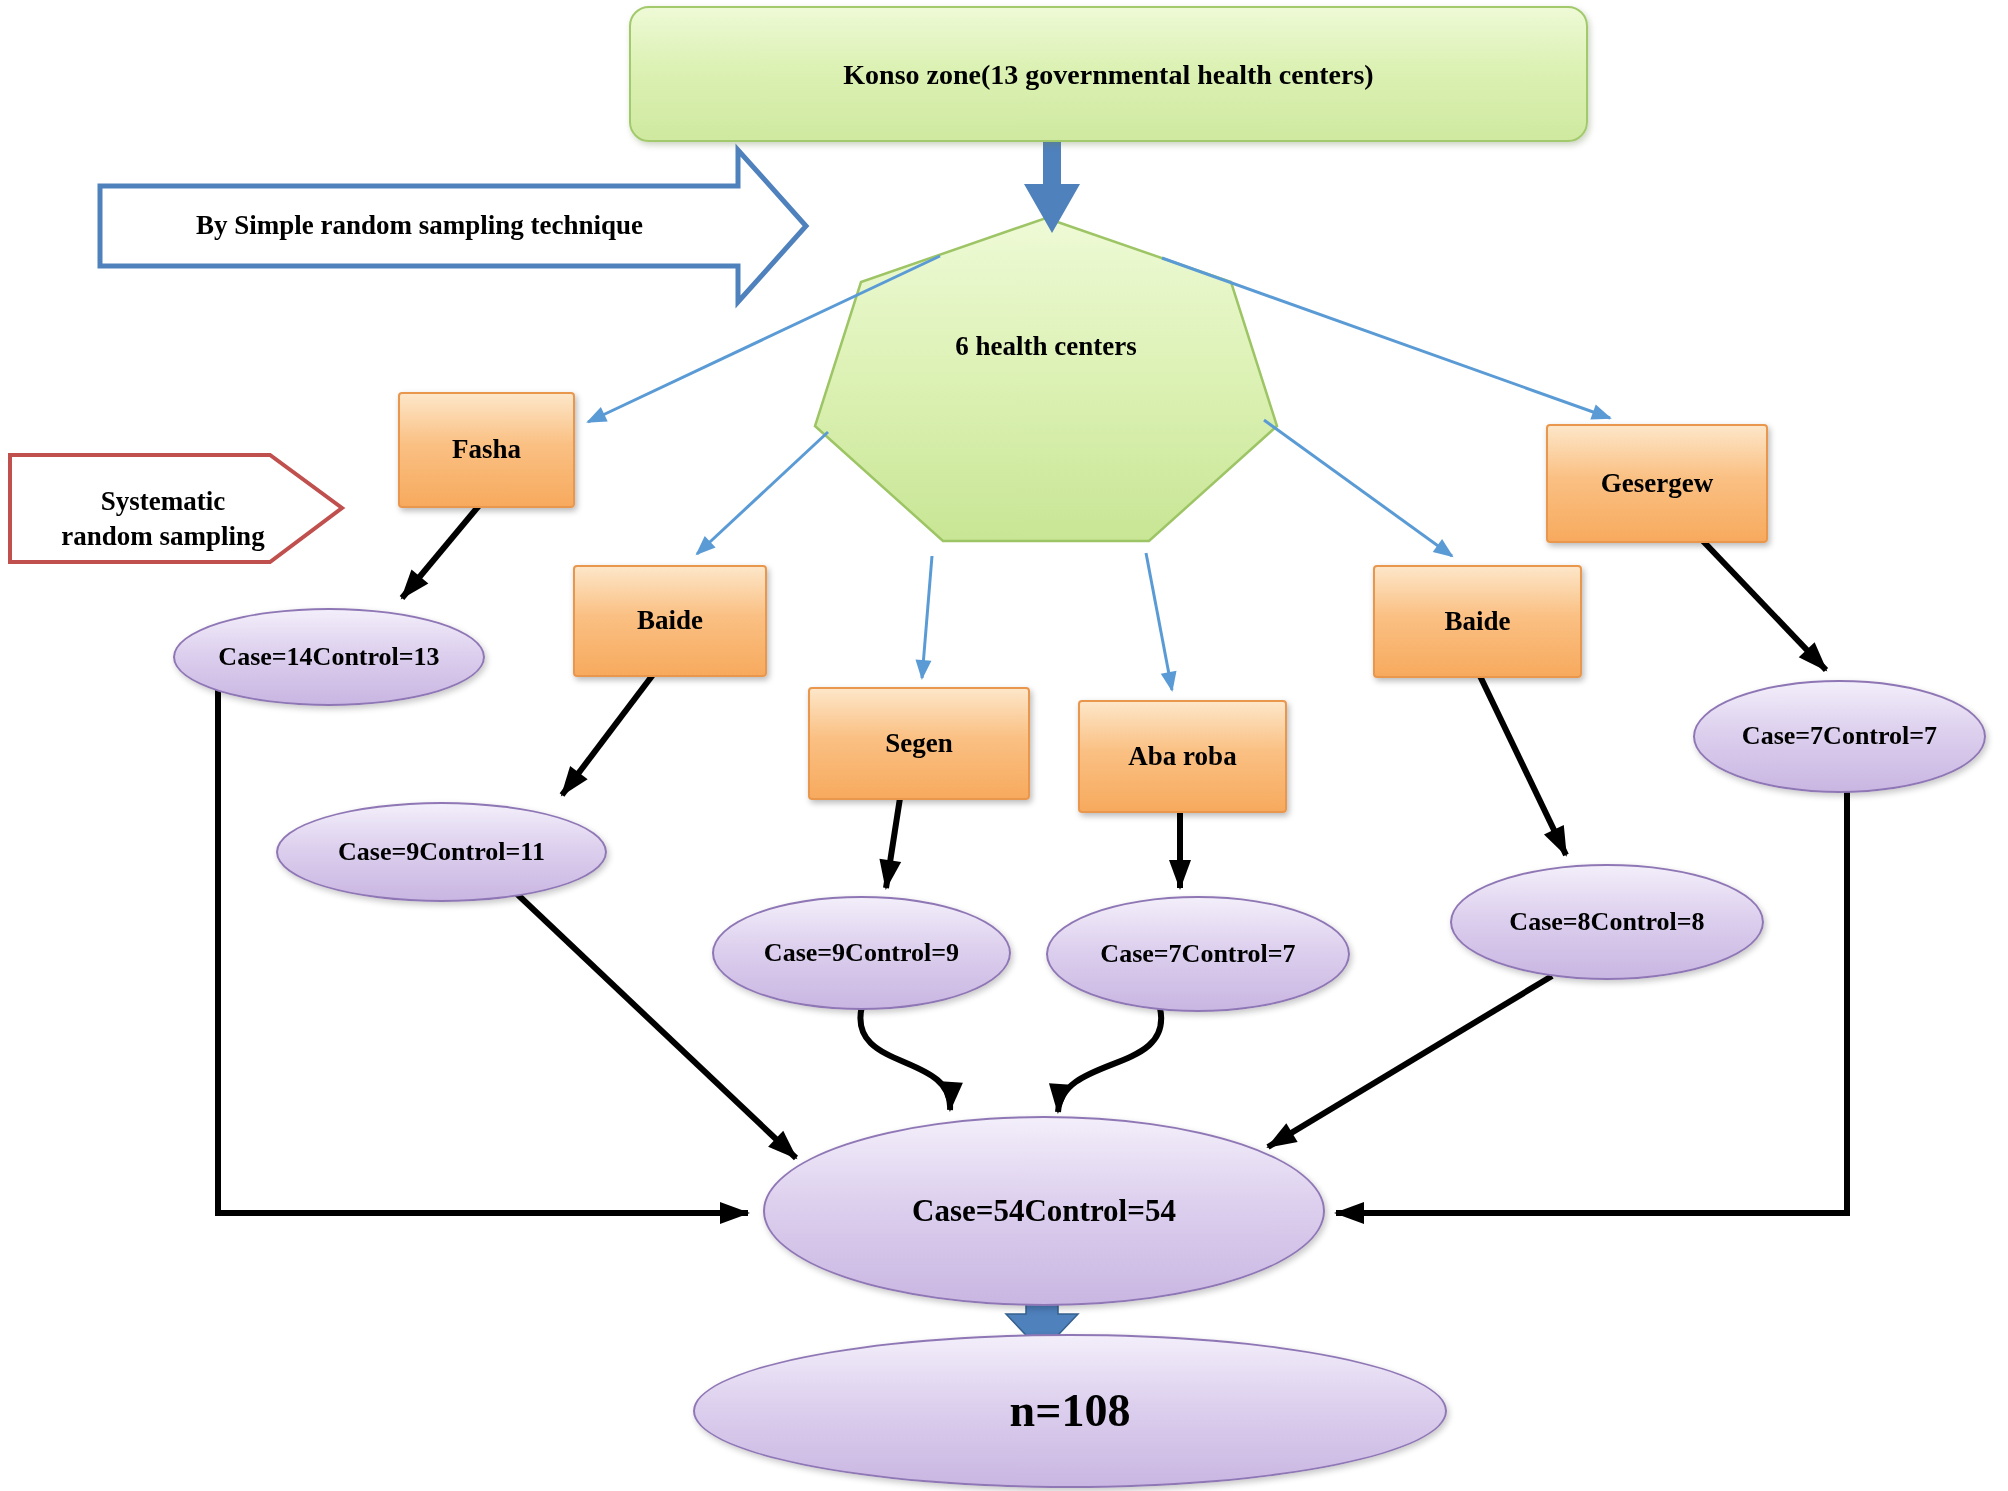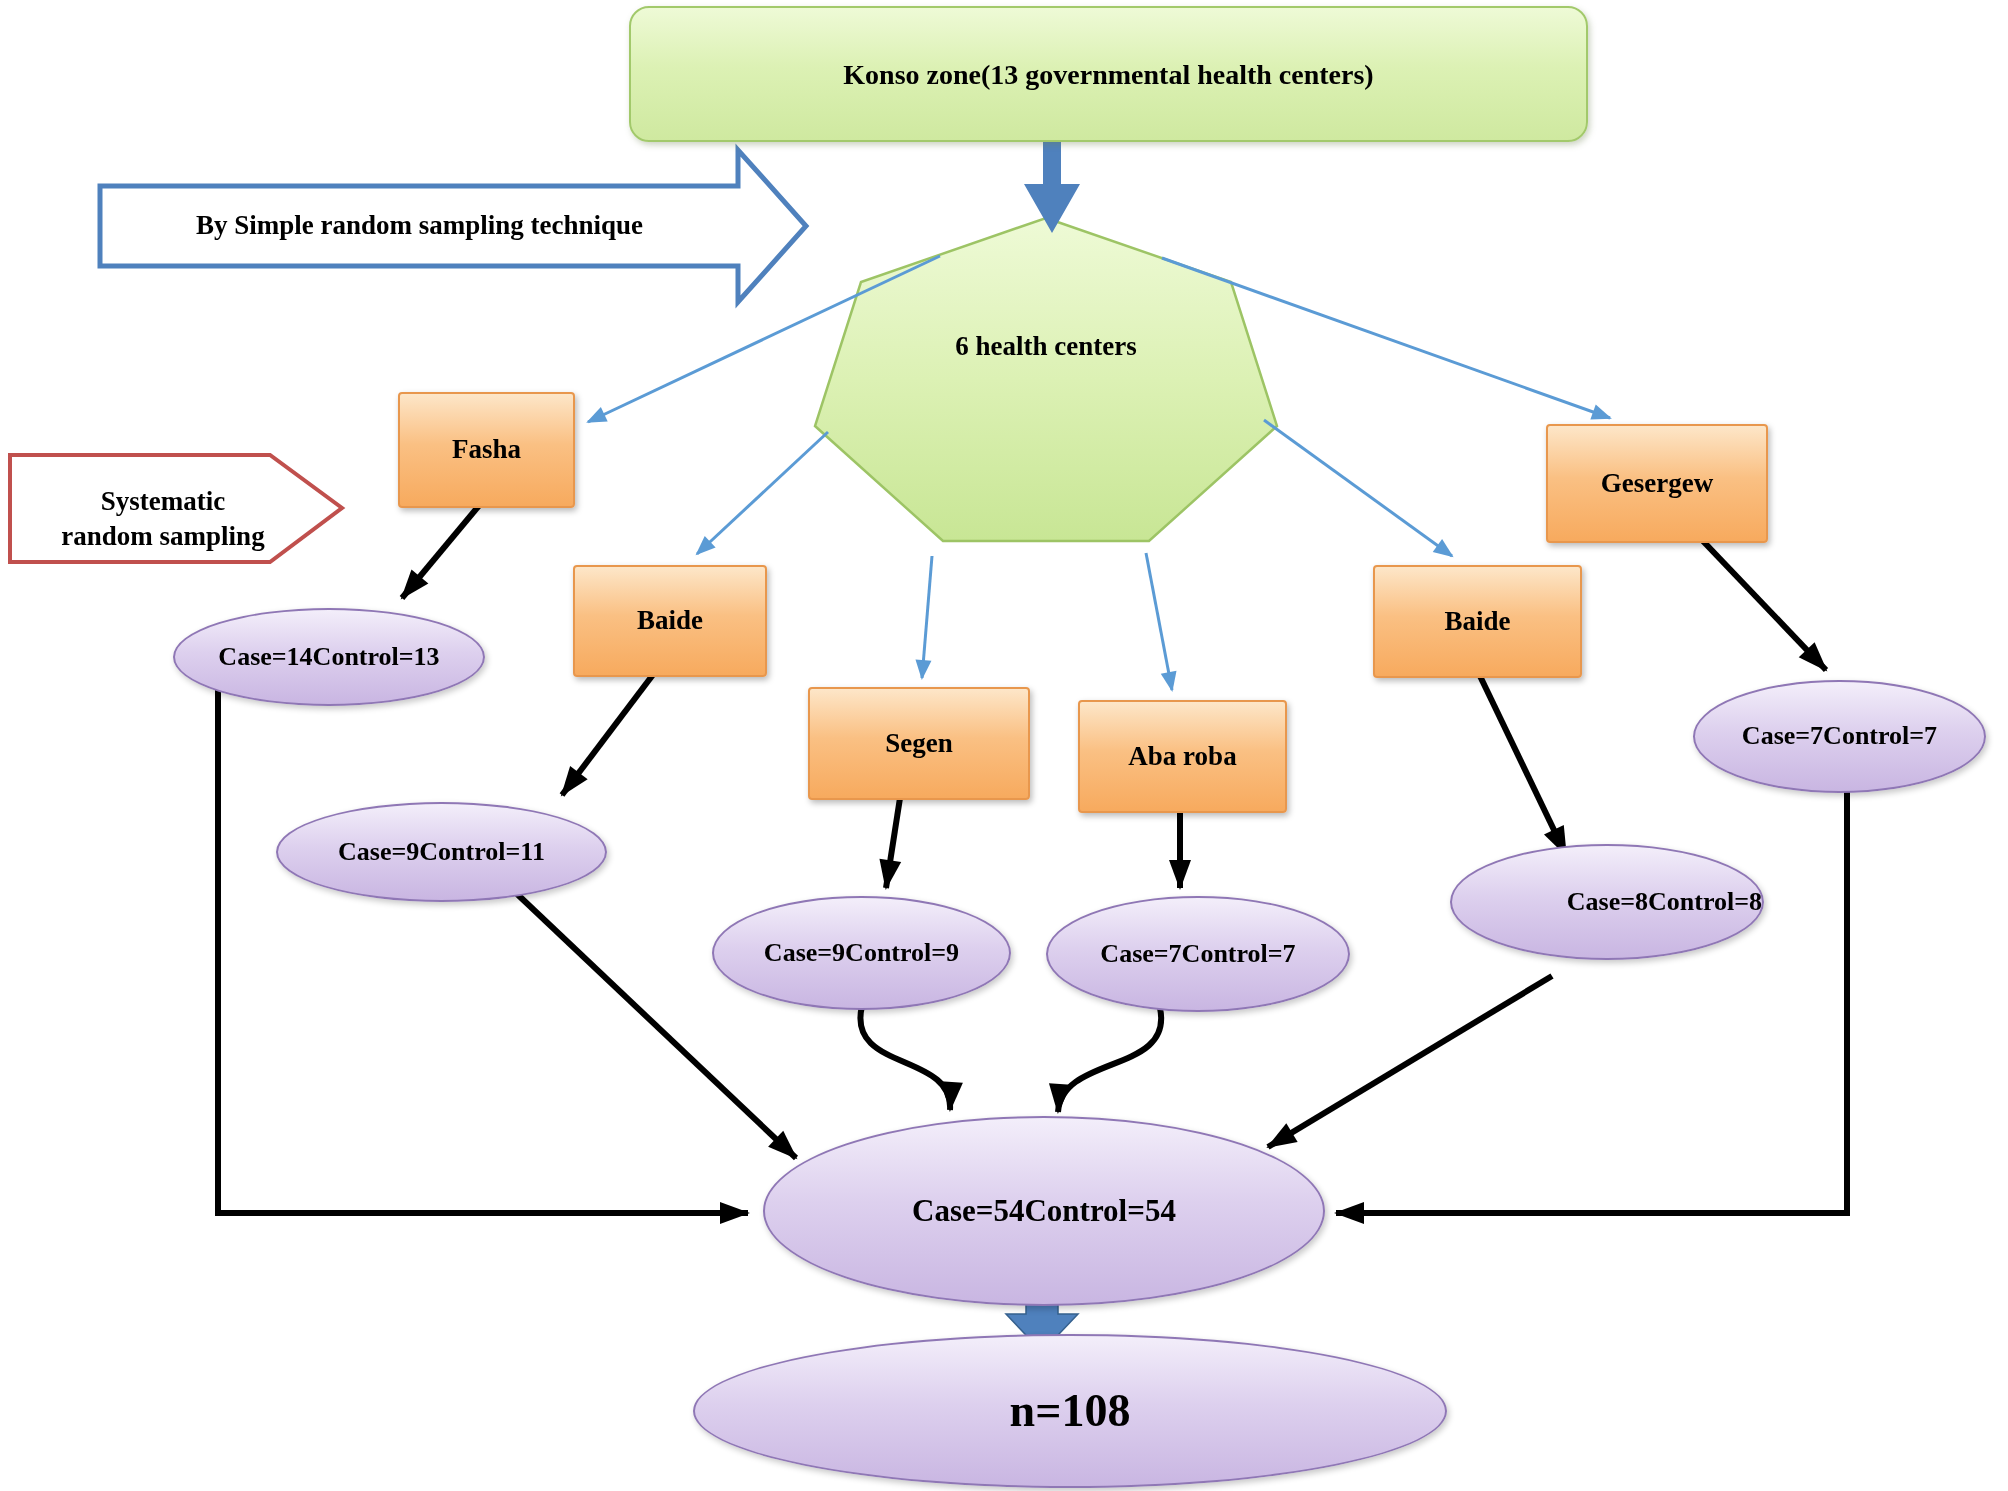--- a/index.html
+++ b/index.html
@@ -135,21 +135,21 @@
     <span>Control=11</span>
   </div>
   <div class="node ellipse" style="left:712px;top:896px;width:295px;height:110px;">
     <span>Case=9</span>
     <span>Control=9</span>
   </div>
   <div class="node ellipse" style="left:1046px;top:896px;width:300px;height:112px;">
     <span>Case=7</span>
     <span>Control=7</span>
   </div>
-  <div class="node ellipse" style="left:1450px;top:844px;width:310px;height:112px;justify-content:flex-end;">
+  <div class="node ellipse" style="left:1450px;top:864px;width:310px;height:112px;">
     <span>Case=8</span>
     <span>Control=8</span>
   </div>
   <div class="node ellipse" style="left:1693px;top:680px;width:289px;height:109px;">
     <span>Case=7</span>
     <span>Control=7</span>
   </div>
 
   <div class="node ellipse big" style="left:763px;top:1116px;width:558px;height:186px;">
     <span>Case=54</span>

